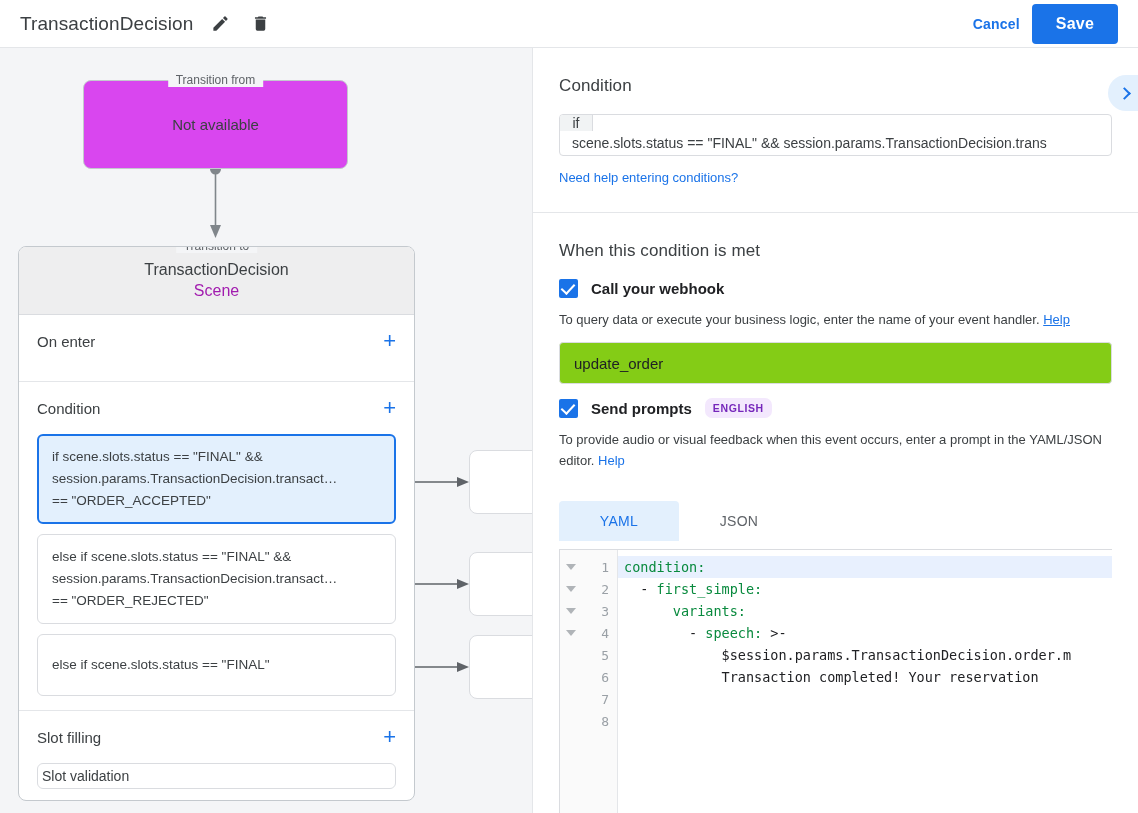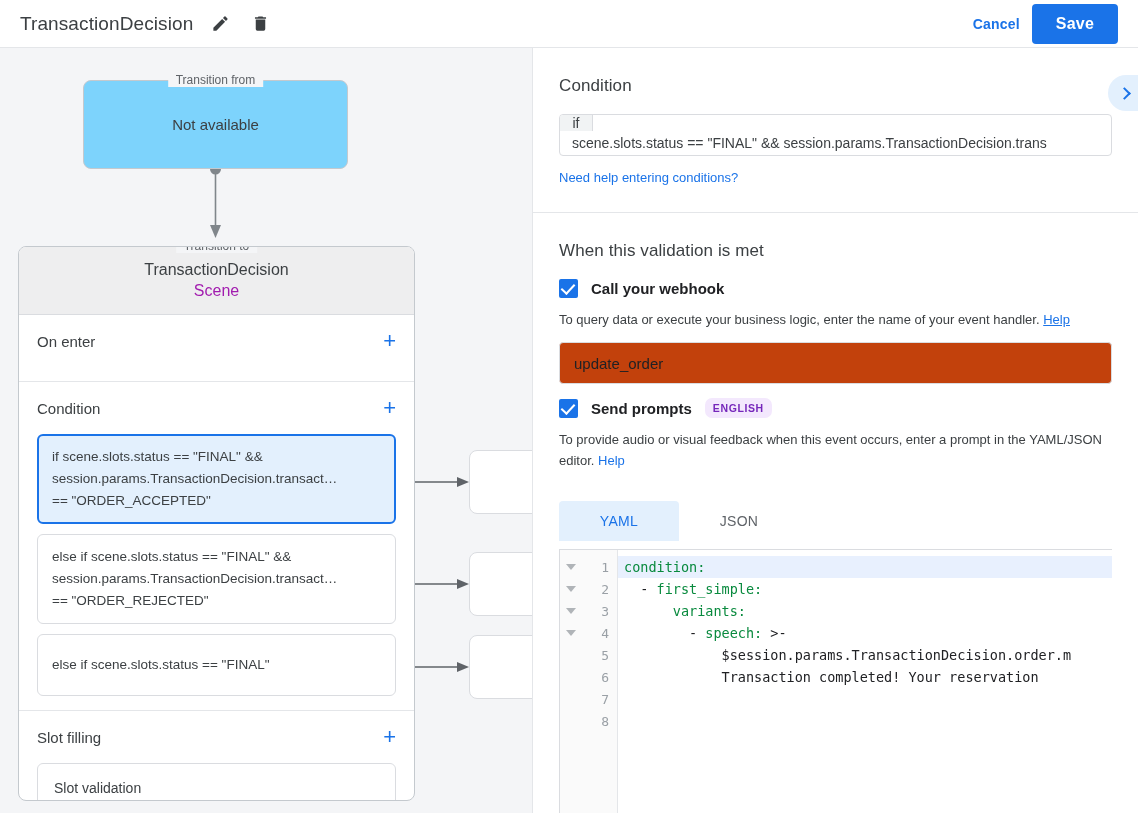--- a/index.html
+++ b/index.html
@@ -46,21 +46,21 @@
   
   .canvas {
     position: absolute; left: 0; top: 48px; width: 532px; height: 765px;
     background: #f4f5f7; overflow: hidden;
   }
   .canvas-inner { position: relative; width: 532px; height: 765px; }
 
   
   .fs {
     position: absolute; border: 1px solid #c4c9ce; border-radius: 8px;
-    background: #7dd3fc;
+    background: #d946ef;
   }
   .fs-legend {
     position: absolute; top: -8px; left: 50%; transform: translateX(-50%);
     background: #f4f5f7; padding: 0 8px; font-size: 12px; color: #5f6368;
     white-space: nowrap;
   }
   .transition-from {
     left: 83px; top: 32px; width: 265px; height: 89px;
     display: flex; align-items: center; justify-content: center;
   }
@@ -94,21 +94,21 @@
   .cond-box {
     border: 1px solid #dadce0; border-radius: 6px; background: #fff;
     padding: 11px 14px; font-size: 13.5px; color: #3c4043; line-height: 22px;
     cursor: pointer;
   }
   .cond-box.selected {
     background: #e3f0fd; border: 2px solid #1a73e8; padding: 10px 13px;
   }
   .slot-box {
     margin: 0 18px; border: 1px solid #dadce0; border-radius: 6px;
-    background: #fff; padding: 16px; font-size: 14px; color: #3c4043;
+    background: #fff; padding: 4px; font-size: 14px; color: #3c4043;
     cursor: pointer;
   }
 
   
   .svg-layer { position: absolute; left: 0; top: 0; width: 532px; height: 765px; pointer-events: none; }
 
   .stub {
     position: absolute; width: 120px; height: 64px;
     border: 1px solid #dadce0; border-radius: 8px; background: #fff;
   }
@@ -157,21 +157,21 @@
     background: #f3e8fd; color: #7627bb; font-size: 10.5px; font-weight: bold;
     letter-spacing: .6px; padding: 4px 8px; border-radius: 7px;
   }
   .hint {
     font-size: 13px; color: #3c4043; line-height: 21px;
     padding-top: 11px; padding-bottom: 12px;
   }
   .text-input {
     width: 100%; height: 42px; border: 1px solid #dadce0; border-radius: 4px;
     padding: 0 14px; font-size: 15px; color: #202124; outline: none;
-    font-family: "Liberation Sans", sans-serif; background: #c2410c;
+    font-family: "Liberation Sans", sans-serif; background: #84cc16;
   }
 
   .tabs { display: flex; margin-top: 18px; }
   .tab {
     min-width: 120px; height: 40px; display: flex; align-items: center;
     justify-content: center; font-size: 14px; color: #5f6368; cursor: pointer;
     letter-spacing: .3px;
   }
   .tab.active { background: #e3f0fd; color: #1a73e8; border-radius: 4px 4px 0 0; }
 
@@ -331,21 +331,21 @@
         <input class="if-val" value="scene.slots.status == &quot;FINAL&quot; &amp;&amp; session.params.TransactionDecision.trans" style="">
       </div>
       <div class="help-line">
         <span class="link">Need help entering conditions?</span>
       </div>
     </div>
 
     <div class="divider"></div>
 
     <div class="panel-sec">
-      <div class="panel-h">When this validation is met</div>
+      <div class="panel-h">When this condition is met</div>
 
       
       <div class="cbrow">
         <div class="checkbox"></div>
         <div class="cb-label">Call your webhook</div>
       </div>
       <div class="hint">
         <span>To query data or execute your business logic, enter the name of your event handler.</span>
         <span class="link-u">Help</span>
       </div>

